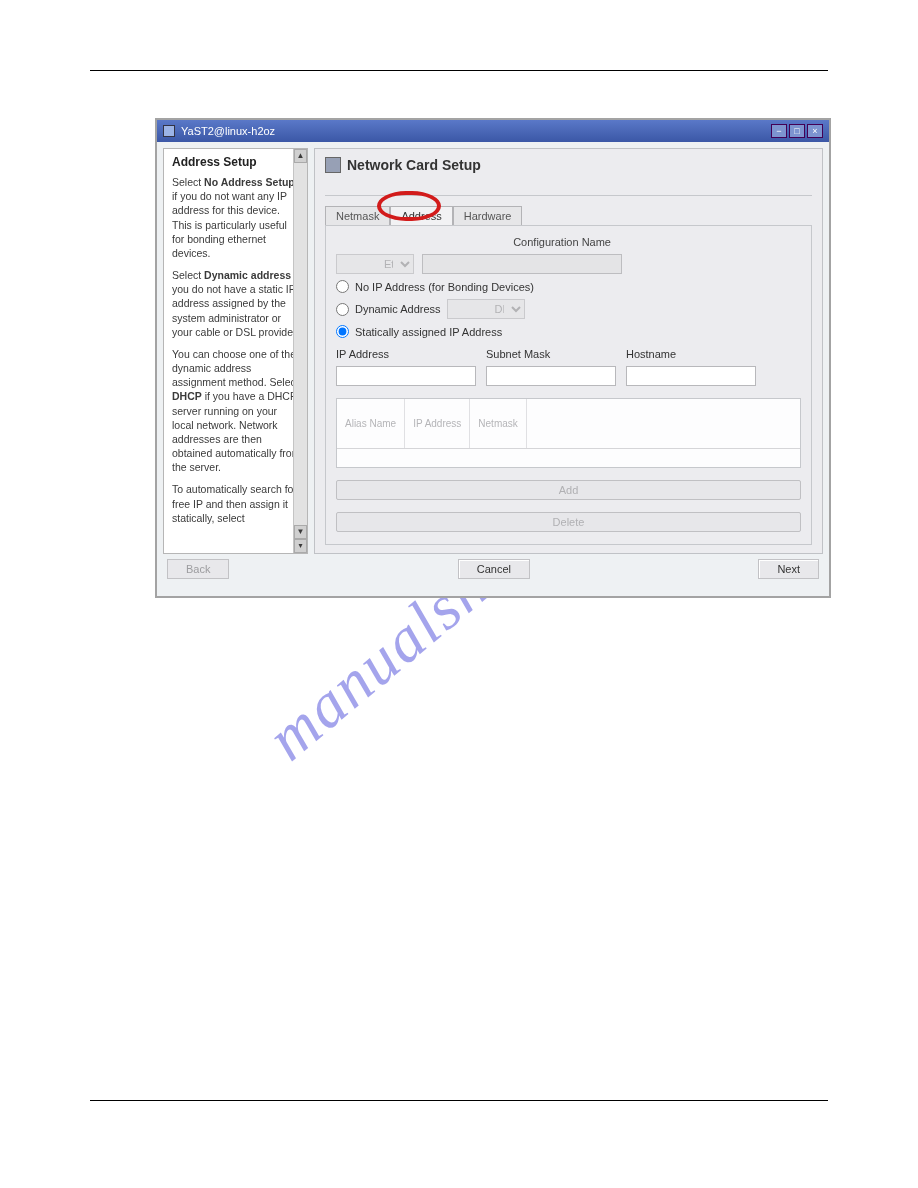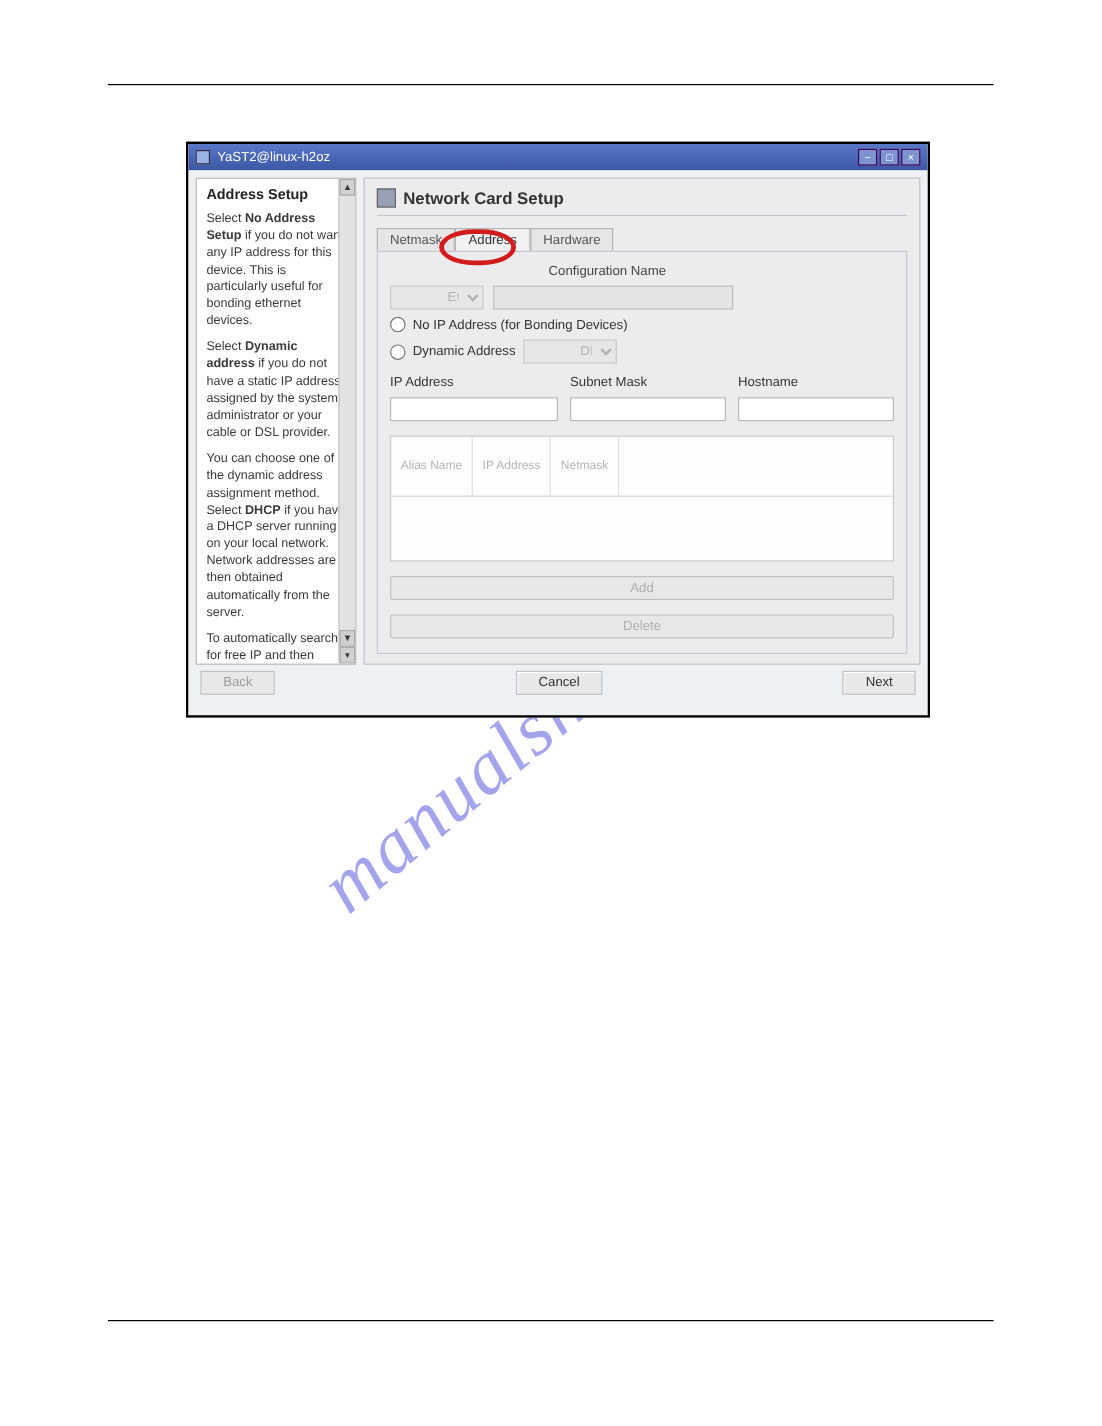--- a/index.html
+++ b/index.html
@@ -22,22 +22,22 @@
     color:rgba(90,90,220,0.55);
     font-style:italic;
     font-family:Georgia,serif;
     pointer-events:none;
     white-space:nowrap;
     letter-spacing:2px;
   }
   .shot-frame {
     position:absolute;
     top:118px; left:155px;
-    width:620px; height:480px;
-    border:2px solid #000000;
+    width:676px; height:480px;
+    border:2px solid #a3a3a3;
     background:#e9ecef;
     overflow:hidden;
   }
   .titlebar {
     height:22px;
     background:linear-gradient(#5a78c8,#3b57a6);
     display:flex; align-items:center;
     padding:0 6px;
     color:#fff;
     font-size:11px;
@@ -65,21 +65,21 @@
   .help-scroll .bot { position:absolute; bottom:14px; height:14px; left:0; right:0; background:#d0d0d0; border:1px solid #aaa; font-size:8px; text-align:center; line-height:12px; cursor:pointer;}
   .help-scroll .bot2 { position:absolute; bottom:0; height:14px; left:0; right:0; background:#d0d0d0; border:1px solid #aaa; font-size:8px; text-align:center; line-height:12px; cursor:pointer;}
   .main-panel {
     flex:1;
     background:#ececef;
     border:1px solid #c0c2c6;
     padding:8px 10px;
     position:relative;
     display:flex; flex-direction:column;
   }
-  .main-heading { display:flex; align-items:flex-start; gap:6px; font-size:14px; font-weight:bold; color:#333; margin-bottom:4px;}
+  .main-heading { display:flex; align-items:flex-start; gap:6px; font-size:14px; font-weight:bold; color:#333; margin-bottom:20px;}
   .main-heading .hicon { width:16px; height:16px; background:#97a0b5; border:1px solid #666; }
   .section-hr { border:none; border-top:1px solid #c6c8cc; margin:2px 0 10px 0;}
   .tabs { display:flex; gap:0; }
   .tab {
     padding:3px 10px;
     font-size:11px;
     background:#e6e6e8;
     border:1px solid #b3b3b6;
     border-bottom:none;
     color:#555;
@@ -218,20 +218,24 @@
             <input type="radio" name="mode" style="">
             <span>No IP Address (for Bonding Devices)</span>
           </label>
           <div class="radio-row">
             <input type="radio" name="mode" style="">
             <span>Dynamic Address</span>
             <select class="dis dhcp-sel" disabled="">
               <option>DHCP</option>
             </select>
           </div>
+          <label class="radio-row">
+            <input type="radio" name="mode" checked="" style="">
+            <span>Statically assigned IP Address</span>
+          </label>
 
           <div class="field-labels">
             <span style="width:140px;">IP Address</span>
             <span style="width:130px;">Subnet Mask</span>
             <span style="width:130px;">Hostname</span>
           </div>
           <div class="field-inputs">
             <input style="width: 140px;" value="">
             <input style="width: 130px;" value="">
             <input style="width: 130px;" value="">

